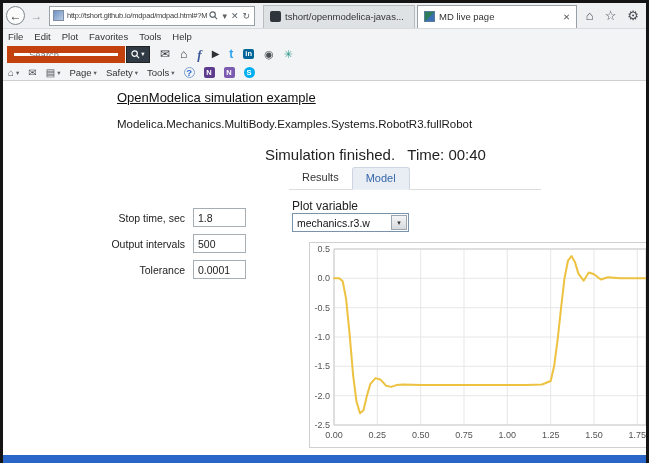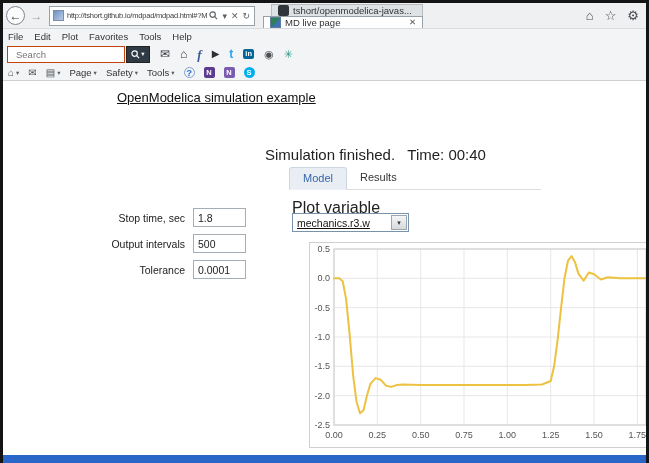--- a/index.html
+++ b/index.html
@@ -13,38 +13,38 @@
   
   .nav-row { height:26px; display:flex; align-items:center; background:#eef0f2; border-bottom:1px solid #d9dcde; padding:1px 4px 1px 3px; }
   .nav-btn { width:19px; height:19px; display:flex; align-items:center; justify-content:center; font-size:12px; color:#333; flex:0 0 auto; }
   .nav-btn.back { border:1px solid #7f8790; border-radius:50%; background:#fbfbfb; margin-right:2px; }
   .nav-btn.fwd { color:#9aa0a6; margin-right:3px; }
   .address-bar { width:206px; height:20px; background:#fff; border:1px solid #98a0a8; display:flex; align-items:center; padding:0 2px; flex:0 0 auto; }
   .addr-favicon { width:11px; height:11px; flex:0 0 auto; margin:0 3px 0 1px; background:linear-gradient(135deg,#6f93c4,#b9cbe4); border:1px solid #7e8da3; }
   .url-text { flex:1; font-size:7.5px; letter-spacing:-0.2px; color:#3c3c3c; white-space:nowrap; overflow:hidden; }
   .addr-icon { font-size:9px; color:#5a6268; padding:0 2px; flex:0 0 auto; }
   .addr-icon svg { display:block; }
-  .tabs-strip { display:flex; margin-left:8px; height:24px; align-items:flex-end;flex-direction:column; }
+  .tabs-strip { display:flex; margin-left:8px; height:24px; align-items:flex-end; }
   .btab { height:23px; display:flex; align-items:center; padding:0 6px; font-size:9.5px; color:#333; background:#dfe2e5; border:1px solid #b7bcc1; border-bottom:none; margin-right:2px; width:152px; }
   .btab.active { background:#fff; border-color:#98a0a8; width:160px; }
   .btab-label { white-space:nowrap; overflow:hidden; text-overflow:ellipsis; flex:1; }
   .btab-fav { width:11px; height:11px; flex:0 0 auto; margin-right:4px; }
   .fav-dark { background:#30353b; border-radius:2px; }
   .fav-md { background:linear-gradient(135deg,#2e7d5b 0 50%, #3d6fb4 50% 100%); border:1px solid #5a7d9a; }
   .btab-close { margin-left:5px; color:#555; font-size:8.5px; flex:0 0 auto; }
   .nav-right { margin-left:auto; display:flex; gap:11px; align-items:center; color:#474c52; padding-right:3px; }
   .nav-right .wicon { font-size:13px; line-height:1; }
 
   
   .menu-row { height:14px; display:flex; align-items:center; gap:11px; padding-left:5px; font-size:9.5px; color:#333; background:#f3f4f5; }
   .menu-item { cursor:default; }
 
   
   .search-row { height:22px; display:flex; align-items:center; padding-left:4px; background:#f3f4f5; }
-  .search-box { width:118px; height:17px; border:1px solid #c2410c; background:#fff; font-size:9.5px; padding:0 8px; color:#444; font-family:"Liberation Sans",sans-serif; }
+  .search-box { width:118px; height:17px; border:7px solid #c2410c; background:#fff; font-size:9.5px; padding:0 15px; color:#444; font-family:"Liberation Sans",sans-serif; }
   .search-btn { width:24px; height:17px; margin-left:1px; background:#2f3a45; border:1px solid #222; display:flex; align-items:center; justify-content:center; gap:1px; color:#fff; }
   .social { display:flex; gap:10px; align-items:center; margin-left:10px; }
   .sicon { font-size:12px; line-height:1; color:#33383d; }
   .sicon.fb { color:#3b5998; font-family:"Liberation Serif",serif; font-weight:bold; font-style:italic; font-size:13px; }
   .sicon.yt { color:#2d3136; font-size:10px; }
   .sicon.tw { color:#2aa3ef; font-weight:bold; font-size:12px; }
   .sicon.li { background:#006699; color:#fff; font-size:7.5px; font-weight:bold; padding:1.5px 2px; border-radius:2px; }
   .sicon.rd { color:#4a4f54; font-size:11px; }
   .sicon.sh { color:#2f9a8f; font-size:11px; }
 
@@ -68,23 +68,23 @@
   .ptabs { position:absolute; left:286px; top:86px; width:252px; display:flex; border-bottom:1px solid #ddd; }
   .ptab { padding:4px 13px 5px 13px; font-size:11px; margin-bottom:-1px; }
   .ptab.active { border:1px solid #cdd6e0; border-bottom:1px solid #eef2f7; background:#e9eef5; border-radius:3px 3px 0 0; color:#3566a8; }
   .ptab.inactive { color:#333; }
 
   .sim-form { position:absolute; left:88px; top:127px; }
   .frow { display:flex; align-items:center; margin-bottom:7px; }
   .flabel { width:94px; text-align:right; margin-right:8px; font-size:10.5px; color:#222; }
   .finput { width:53px; height:19px; border:1px solid #a5adb5; font-size:10.5px; padding:0 4px; color:#222; font-family:"Liberation Sans",sans-serif; background:#fff; }
 
-  .plot-label { position:absolute; left:289px; top:118px; font-size:16px; }
+  .plot-label { position:absolute; left:289px; top:118px; font-size:12px; }
   .plot-select { position:absolute; left:289px; top:132px; width:117px; height:19px; border:1px solid #7a93ad; background:#fff; display:flex; align-items:center; font-size:10.5px; }
-  .sel-text { flex:1; padding-left:4px; color:#111; white-space:nowrap; overflow:hidden;text-decoration:underline; }
+  .sel-text { flex:1; padding-left:4px; color:#111; white-space:nowrap; overflow:hidden; }
   .sel-arrow { width:16px; height:15px; margin-right:1px; background:linear-gradient(#f4f5f6,#d7dadd); border:1px solid #9aa6b2; display:flex; align-items:center; justify-content:center; font-size:7px; color:#333; flex:0 0 auto; }
 
   .chart-box { position:absolute; left:306px; top:161px; width:344px; height:206px; border:1px solid #d0d0d0; background:#fff; }
   .chart-box svg { display:block; }
   .grid { stroke:#e7e7e7; stroke-width:1; }
   .tick { font-size:9px; fill:#545454; font-family:"Liberation Sans",sans-serif; }
   .ty { text-anchor:end; }
   .tx { text-anchor:middle; }
 </style>
 </head>
@@ -189,25 +189,26 @@
         <span class="caret">▾</span>
       </span>
       <span class="cmd-help">?</span>
       <span class="cmd-sq sq-n1">N</span>
       <span class="cmd-sq sq-n2">N</span>
       <span class="cmd-sq sq-sk">S</span>
     </div>
 
     <div class="content">
       <div class="page-title">OpenModelica simulation example</div>
+      <div class="page-subtitle">Modelica.Mechanics.MultiBody.Examples.Systems.RobotR3.fullRobot</div>
       <div class="status-line">Simulation finished.   Time: 00:40</div>
 
       <div class="ptabs">
+        <span class="ptab inactive">Results</span>
         <span class="ptab active">Model</span>
-        <span class="ptab inactive">Results</span>
       </div>
 
       <div class="sim-form">
         <div class="frow">
           <span class="flabel">Stop time, sec</span>
           <input class="finput" value="1.8" style="">
         </div>
         <div class="frow">
           <span class="flabel">Output intervals</span>
           <input class="finput" value="500" style="">

